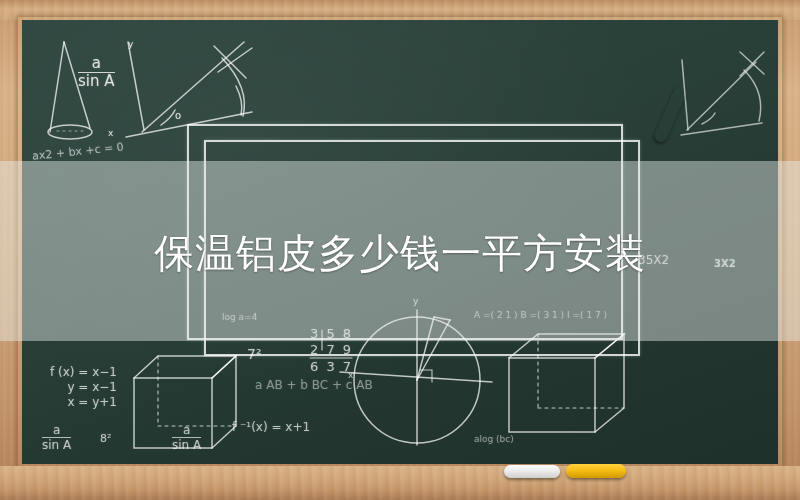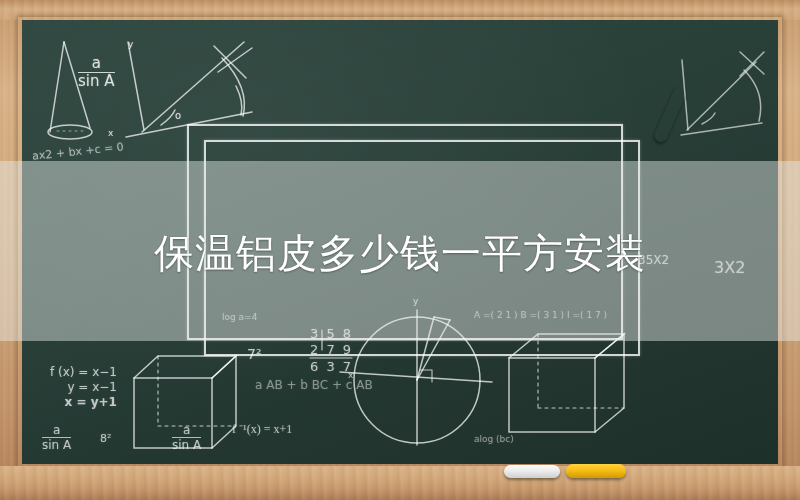--- a/index.html
+++ b/index.html
@@ -278,40 +278,40 @@
       <span class="den">sin A</span>
     </div>
 
     <div class="chalk-text" style="left:106px; top:19px; font-size:9px;">y</div>
     <div class="chalk-text" style="left:86px; top:108px; font-size:9px;">x</div>
     <div class="chalk-text" style="left:153px; top:90px; font-size:10px;">o</div>
 
     <div class="chalk-text" style="left:10px; top:125px; font-size:11px; transform:rotate(-6deg); opacity:0.72;">ax2 + bx +c = 0</div>
 
     <div class="chalk-text" style="left:616px; top:233px; font-size:12px; opacity:0.78;">35X2</div>
-    <div class="chalk-text" style="left:692px; top:238px; font-size:16px; opacity:0.78;">3X2</div>
+    <div class="chalk-text" style="left:692px; top:238px; font-size:10px; opacity:0.78;font-weight:bold;">3X2</div>
 
     <div class="chalk-text" style="left:391px; top:276px; font-size:9px; opacity:0.8;">y</div>
     <div class="chalk-text" style="left:326px; top:350px; font-size:9px; opacity:0.8;">x</div>
 
     <div class="chalk-text" style="left:200px; top:292px; font-size:9px; opacity:0.62;">log  a=4</div>
 
     <div class="chalk-text" style="left:452px; top:290px; font-size:9px; opacity:0.6;">A =( 2 1 )  B =( 3 1 )  I =( 1 7 )</div>
 
     <div class="chalk-text stack" style="left:28px; top:345px; font-size:12px; opacity:0.85;">
       <span style="display:block">f (x) = x−1</span>
       <span style="display:block; padding-left:12px;">y = x−1</span>
-      <span style="display:block; padding-left:12px;font-weight:bold;">x = y+1</span>
+      <span style="display:block; padding-left:12px;">x = y+1</span>
     </div>
 
     <div class="chalk-text" style="left:225px; top:326px; font-size:14px; opacity:0.85;">7²</div>
 
     <div class="chalk-text" style="left:233px; top:358px; font-size:12px; opacity:0.55;">a AB + b BC + c AB</div>
 
-    <div class="chalk-text" style="left:210px; top:400px; font-size:12px; opacity:0.82;font-family:Liberation Serif, serif;">f ⁻¹(x) = x+1</div>
+    <div class="chalk-text" style="left:210px; top:400px; font-size:12px; opacity:0.82;">f ⁻¹(x) = x+1</div>
 
     <div class="chalk-text stack" style="left:288px; top:306px; font-size:13px; opacity:0.85; letter-spacing:2px;">
       <span style="display:block">3 5 8</span>
       <span style="display:block">2 7 9</span>
       <span style="display:block">6 3 7</span>
     </div>
 
     <div class="chalk-text frac" style="left:20px; top:404px; font-size:12px; opacity:0.85;">
       <span class="num">a</span>
       <span class="den">sin A</span>

